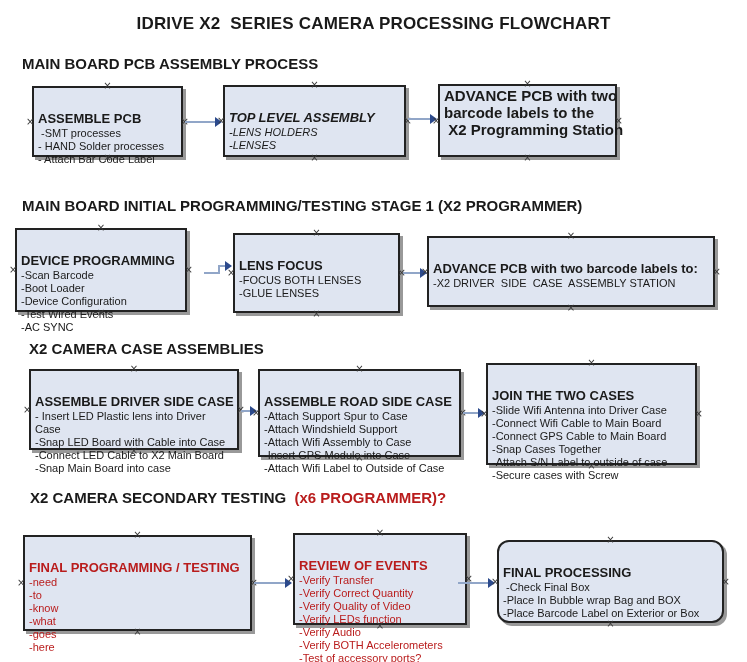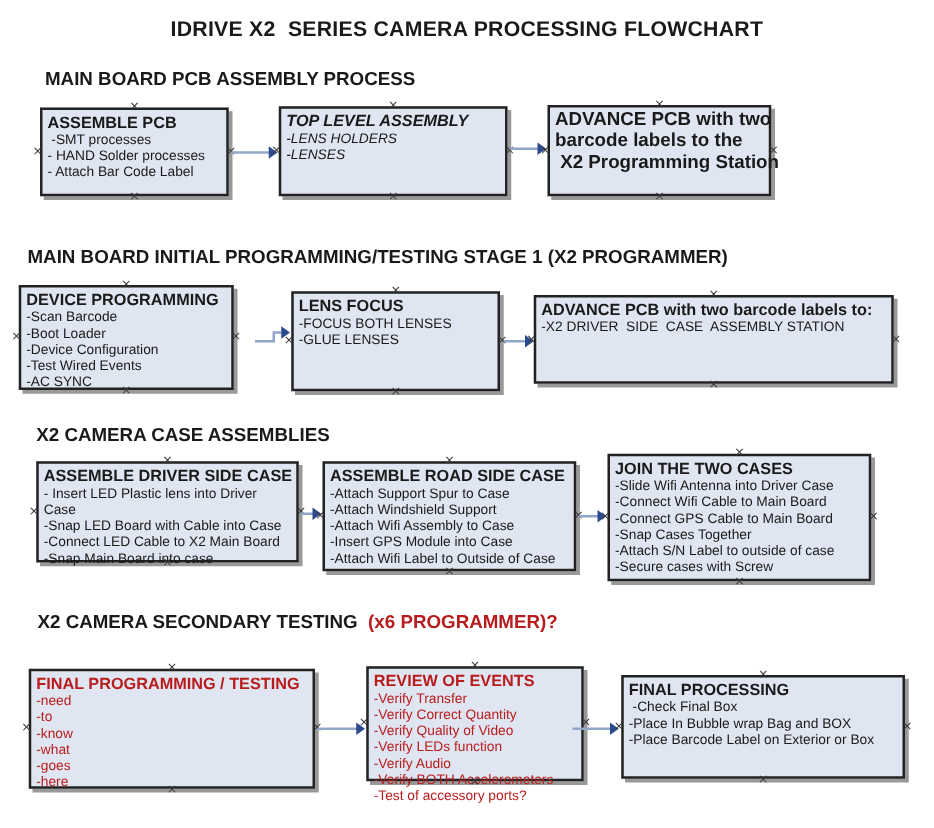--- a/index.html
+++ b/index.html
@@ -13,21 +13,21 @@
   }
   .section-heading{
     position:absolute;font-size:15px;font-weight:bold;white-space:pre;
   }
   .red{color:#b91c1c;}
   .flow-box{
     position:absolute;background:#dfe5f1;border:2px solid #222222;
     box-shadow:3px 3px 0 0 #999999;padding:1px 4px 2px 4px;box-sizing:border-box;
     overflow:visible;
   }
-  .box-title{font-size:13px;font-weight:bold;line-height:17px;white-space:pre;}
+  .box-title{font-size:13px;font-weight:bold;line-height:17px;white-space:pre;margin-top:21px;}
   .box-item{font-size:11px;line-height:13px;white-space:pre-wrap;}
   .bold-line{font-size:15px;font-weight:bold;line-height:17px;white-space:pre;}
   
   .cp{position:absolute;font-size:10px;line-height:10px;color:#3a3a3a;
       font-family:"DejaVu Sans",sans-serif;}
   .cp::before{content:"\00d7";}
   .cp-t{top:-7px;left:50%;transform:translateX(-50%);}
   .cp-b{bottom:-8px;left:50%;transform:translateX(-50%);}
   .cp-l{left:-8px;top:50%;transform:translateY(-50%);}
   .cp-r{right:-8px;top:50%;transform:translateY(-50%);}
@@ -38,21 +38,21 @@
     border-top:5px solid transparent;border-bottom:5px solid transparent;
     border-left:7px solid #2c4a8c;}
 </style>
 </head>
 <body>
 
 <div id="canvas">
 
   <div class="page-title">IDRIVE X2  SERIES CAMERA PROCESSING FLOWCHART</div>
 
-  <div class="section-heading" style="left:36px;top:55px;">MAIN BOARD PCB ASSEMBLY PROCESS</div>
+  <div class="section-heading" style="left:22px;top:55px;">MAIN BOARD PCB ASSEMBLY PROCESS</div>
 
   <div class="flow-box" style="left:32px;top:86px;width:151px;height:71px;">
     <span class="cp cp-t"></span>
     <span class="cp cp-b"></span>
     <span class="cp cp-l"></span>
     <span class="cp cp-r"></span>
     <div class="box-title">ASSEMBLE PCB</div>
     <div class="box-item"> -SMT processes</div>
     <div class="box-item">- HAND Solder processes</div>
     <div class="box-item">- Attach Bar Code Label</div>
@@ -217,21 +217,21 @@
     <div class="box-item red">-Verify Audio</div>
     <div class="box-item red">-Verify BOTH Accelerometers</div>
     <div class="box-item red">-Test of accessory ports?</div>
   </div>
 
   <div class="arrow" style="left:458px;top:578px;width:37px;">
     <span class="arrow-line"></span>
     <span class="arrow-head"></span>
   </div>
 
-  <div class="flow-box" style="left:497px;top:540px;width:227px;height:83px;">
+  <div class="flow-box" style="left:497px;top:540px;width:227px;height:83px;border-radius:12px;">
     <span class="cp cp-t"></span>
     <span class="cp cp-b"></span>
     <span class="cp cp-l"></span>
     <span class="cp cp-r"></span>
     <div class="box-title">FINAL PROCESSING</div>
     <div class="box-item"> -Check Final Box</div>
     <div class="box-item">-Place In Bubble wrap Bag and BOX</div>
     <div class="box-item">-Place Barcode Label on Exterior or Box</div>
   </div>
 

